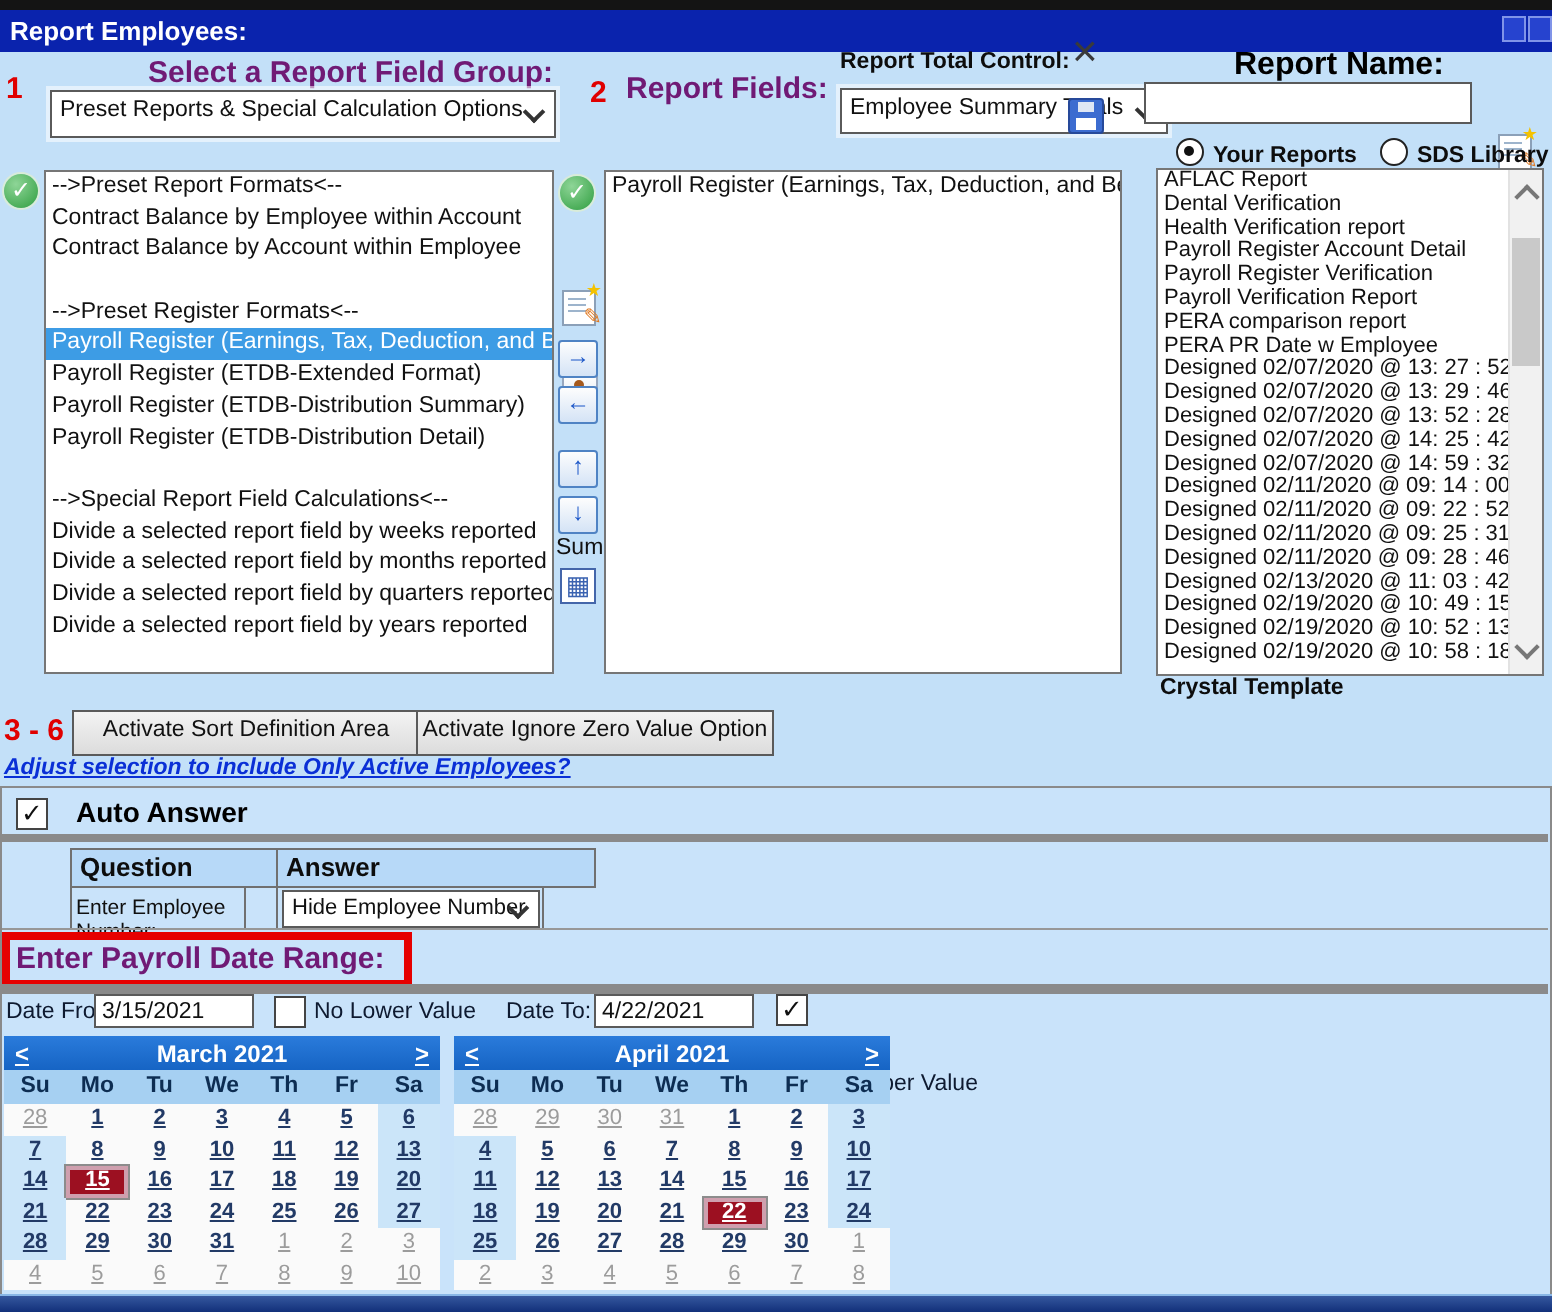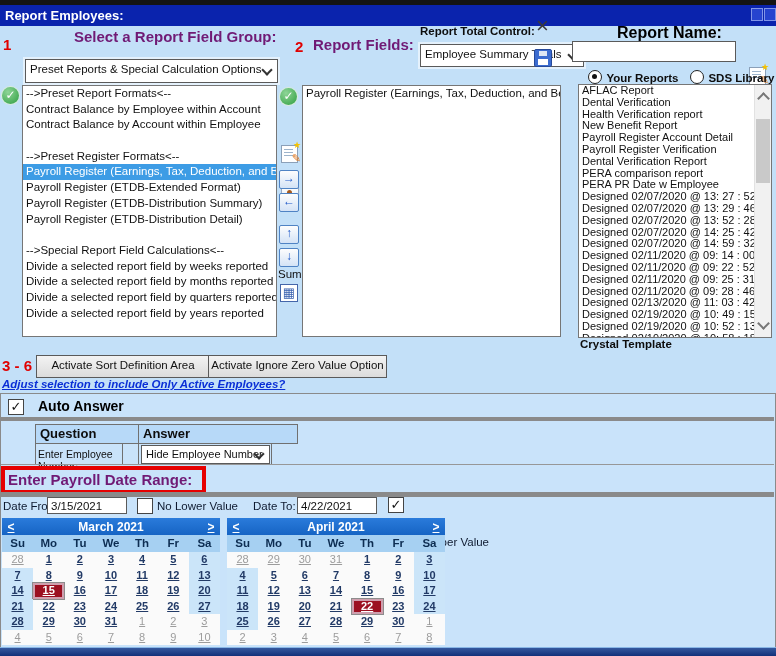--- a/index.html
+++ b/index.html
@@ -83,21 +83,21 @@
 
   <div class="abs" id="strip-top"></div>
   <div class="abs" id="titlebar">
     <span>Report Employees:</span>
   </div>
   <div class="abs winsq" style="left:751px;"></div>
   <div class="abs winsq" style="left:764px;"></div>
 
   <div class="abs marker" style="left:3px;top:36px;">1</div>
   <div class="abs biglbl" style="left:74px;top:28px;">Select a Report Field Group:</div>
-  <div class="abs dd" style="left:25px;top:45px;width:251px;height:22px;margin-top:14px;">
+  <div class="abs dd" style="left:25px;top:45px;width:251px;height:22px;">
     <span>Preset Reports &amp; Special Calculation Options</span>
     <i class="chev"></i>
   </div>
 
   <div class="abs marker" style="left:295px;top:38px;">2</div>
   <div class="abs biglbl" style="left:313px;top:36px;">Report Fields:</div>
 
   <div class="abs smlbl" style="left:420px;top:25px;">Report Total Control:</div>
   <div class="abs dd" style="left:420px;top:44px;width:162px;height:21px;">
     <span>Employee Summary Totals</span>
@@ -156,24 +156,23 @@
   <div class="abs ic-calc" style="left:280px;top:284px;">▦</div>
 
   <div class="abs listbox" id="list-fields" style="left:302px;top:85px;width:257px;height:250px;">
       <div class="lrow">Payroll Register (Earnings, Tax, Deduction, and Benefits</div>
     </div>
 
   <div class="abs listbox" id="list-saved" style="left:578px;top:84px;width:192px;height:252px;">
     <div class="srow">AFLAC Report</div>
       <div class="srow">Dental Verification</div>
       <div class="srow">Health Verification report</div>
-      <div class="srow">New Benefit Report</div>
       <div class="srow">Payroll Register Account Detail</div>
       <div class="srow">Payroll Register Verification</div>
-      <div class="srow">Dental Verification Report</div>
+      <div class="srow">Payroll Verification Report</div>
       <div class="srow">PERA comparison report</div>
       <div class="srow">PERA PR Date w Employee</div>
       <div class="srow">Designed 02/07/2020 @ 13: 27 : 52</div>
       <div class="srow">Designed 02/07/2020 @ 13: 29 : 46</div>
       <div class="srow">Designed 02/07/2020 @ 13: 52 : 28</div>
       <div class="srow">Designed 02/07/2020 @ 14: 25 : 42</div>
       <div class="srow">Designed 02/07/2020 @ 14: 59 : 32</div>
       <div class="srow">Designed 02/11/2020 @ 09: 14 : 00</div>
       <div class="srow">Designed 02/11/2020 @ 09: 22 : 52</div>
       <div class="srow">Designed 02/11/2020 @ 09: 25 : 31</div>

